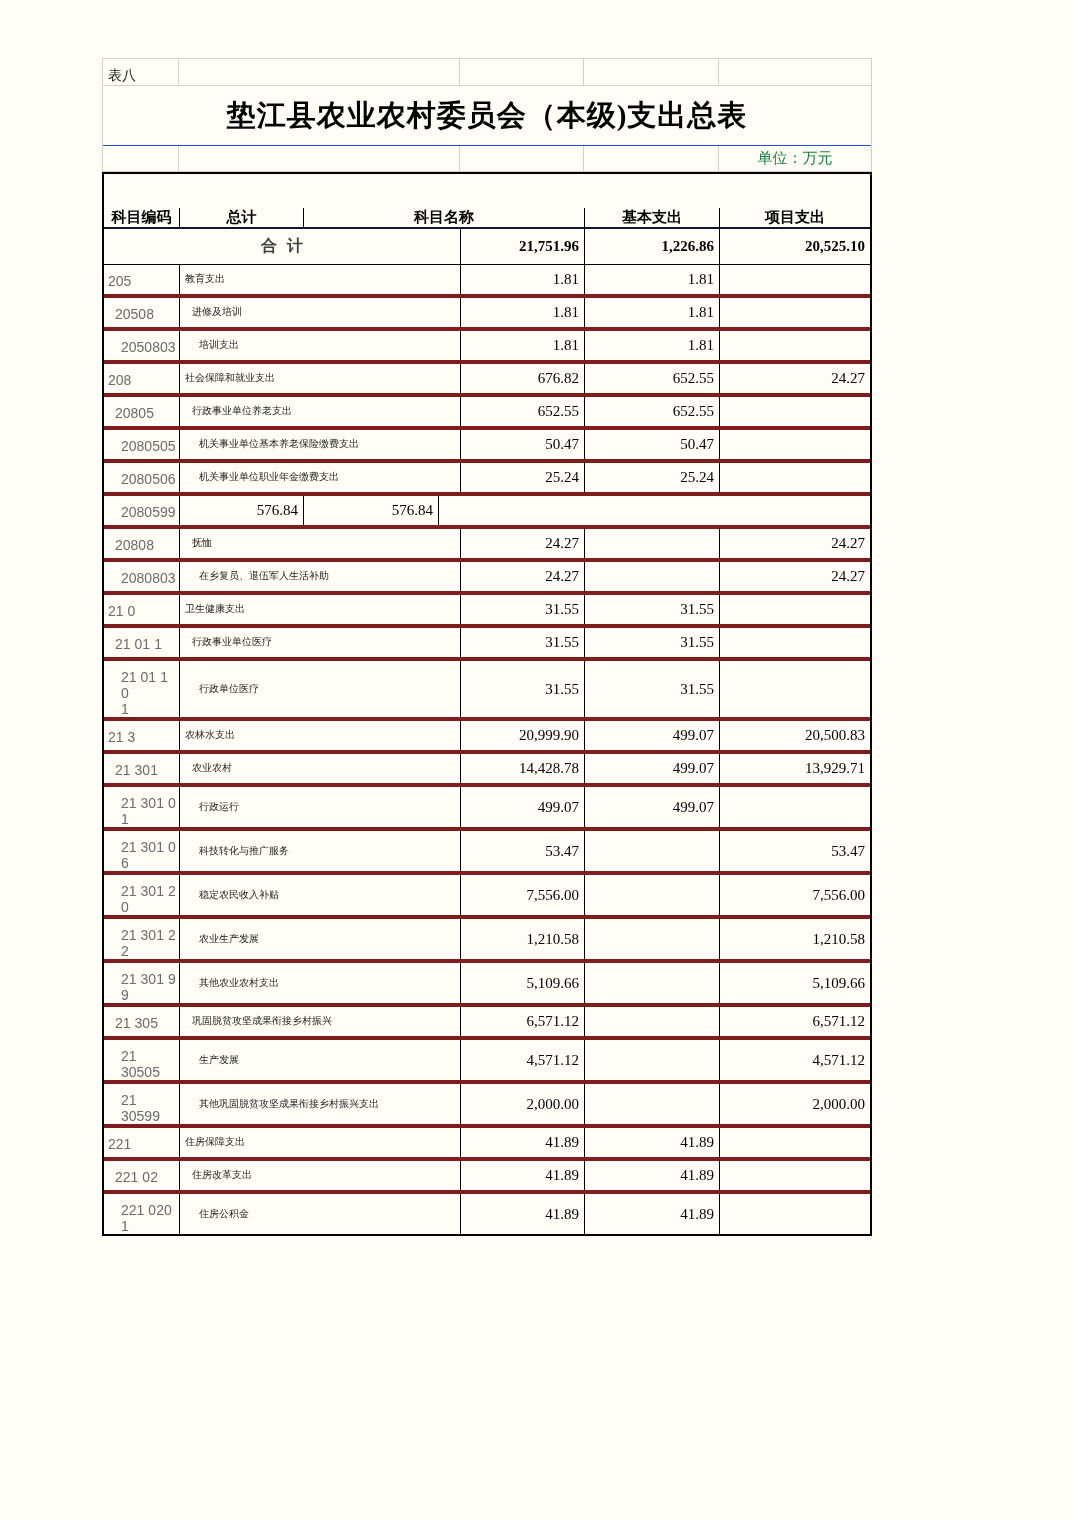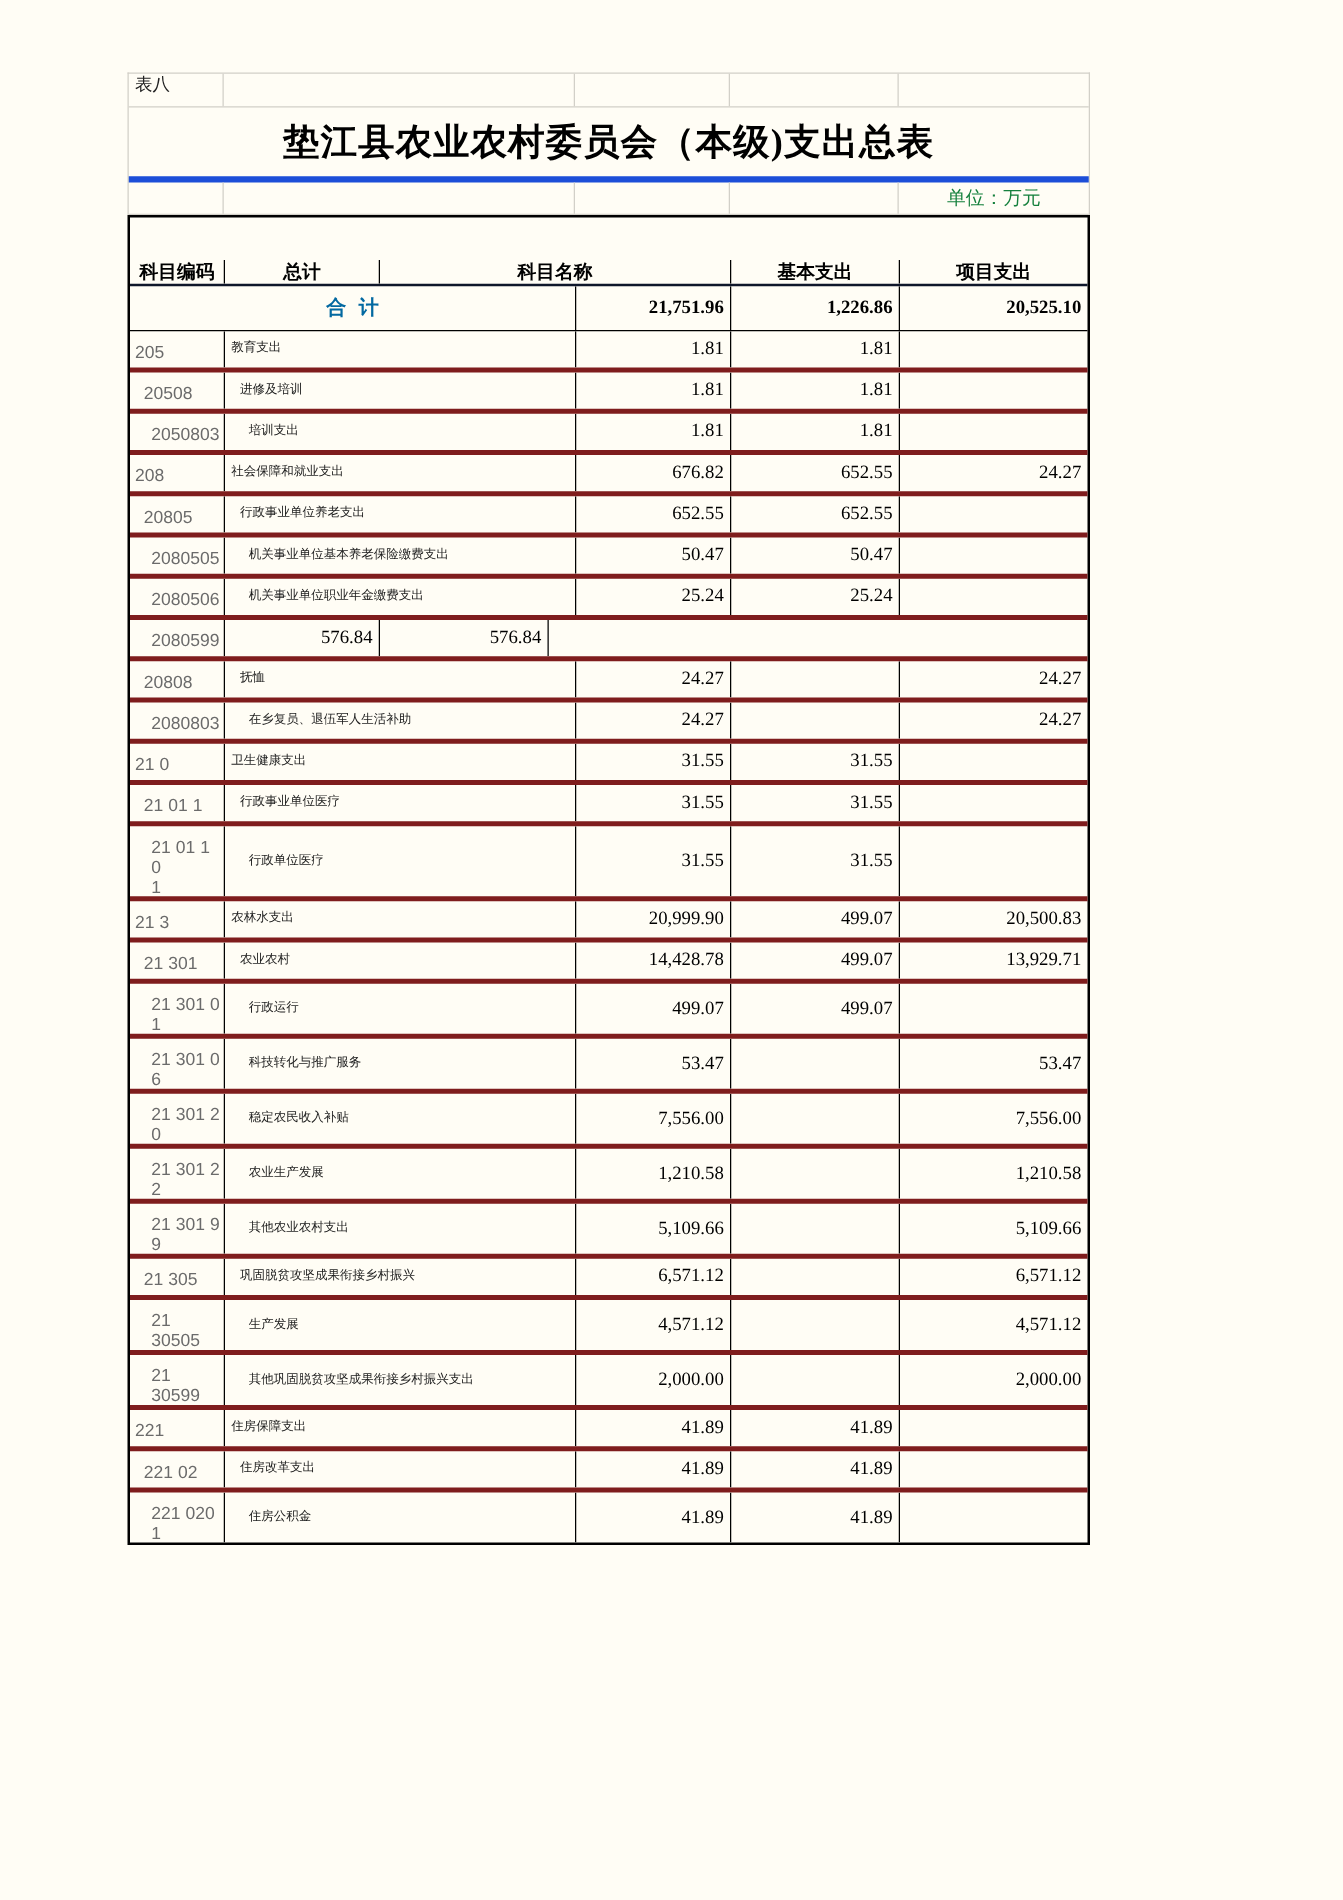--- a/index.html
+++ b/index.html
@@ -11,23 +11,23 @@
     color:#1a1a1a;
   }
   .sheet { position:absolute; left:102px; top:58px; width:770px; }
 
   
   .top-grid { border-left:1px solid #d2d0c8; border-right:1px solid #d2d0c8; border-top:1px solid #d2d0c8; }
   .tg-row { display:flex; border-bottom:1px solid #d2d0c8; }
   .tg-cell { border-right:1px solid #d2d0c8; }
   .tg-cell:last-child { border-right:none; }
   .row-label { height:27px; }
-  .row-label .tg-cell { display:flex; align-items:flex-start; }
+  .row-label .tg-cell { display:flex; align-items:flex-end; }
   .sheet-label { font-size:14px; padding-left:5px; color:#222; }
-  .row-title { height:60px; display:flex; align-items:center; justify-content:center; border-bottom:5px solid #1d4ed8; }
+  .row-title { height:60px; display:flex; align-items:center; justify-content:center; border-bottom:1px solid #1d4ed8; }
   .page-title { font-size:29px; font-weight:bold; letter-spacing:1px; color:#000; white-space:nowrap; }
   .row-unit { height:26px; }
   .row-unit .tg-cell { display:flex; align-items:center; justify-content:center; }
   .unit-label { font-size:15px; color:#15803d; }
 
   .w-code { width:76px; } .w-name { width:281px; } .w-total { width:124px; } .w-basic { width:135px; } .w-proj { flex:1; }
 
   
   .main-table { border:2px solid #000; border-top:2px solid #000; background:transparent; }
   .t-row { display:flex; border-bottom:4px solid #7f1d1d; min-height:33px; overflow:hidden; }
@@ -38,21 +38,21 @@
   .header-row { min-height:55px; border-bottom:2px solid #0f172a;align-items:flex-end; }
   .header-cell {
     display:flex; align-items:center; justify-content:center;
     font-family:"Liberation Sans","DejaVu Sans",sans-serif;
     font-weight:bold; font-size:15px; color:#000;
   }
 
   .grand-row { min-height:36px; border-bottom:1px solid #000; }
   .grand-label {
     display:flex; align-items:center; justify-content:center;
-    font-weight:bold; font-size:16px; letter-spacing:10px; text-indent:10px; color:#0369a1;
+    font-weight:bold; font-size:16px; letter-spacing:10px; text-indent:10px; color:#404040;
   }
   .grand-row .num { font-weight:bold; }
 
   .code {
     font-family:"Liberation Sans","DejaVu Sans",sans-serif;
     font-size:14px; color:#6b6b6b; line-height:16px; padding-top:8px; overflow:hidden;
   }
   .code i.g { display:inline-block; width:4px; }
   .cname {
     display:flex; align-items:center;

